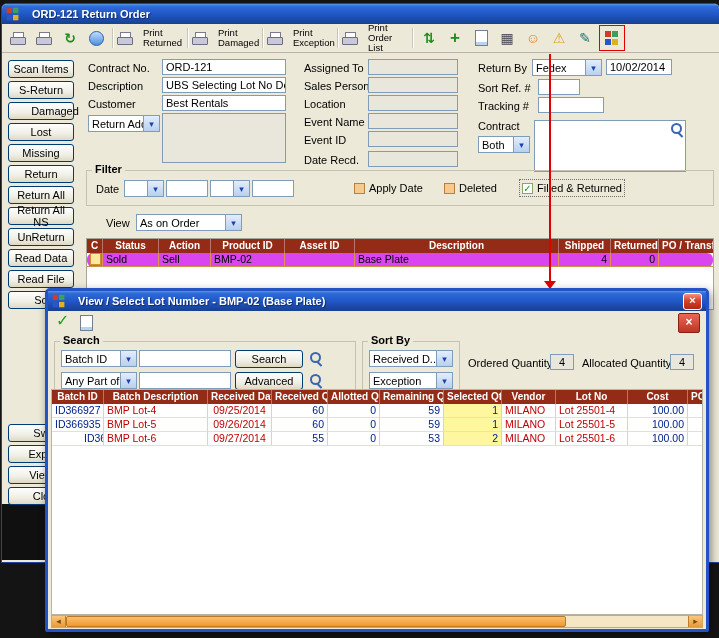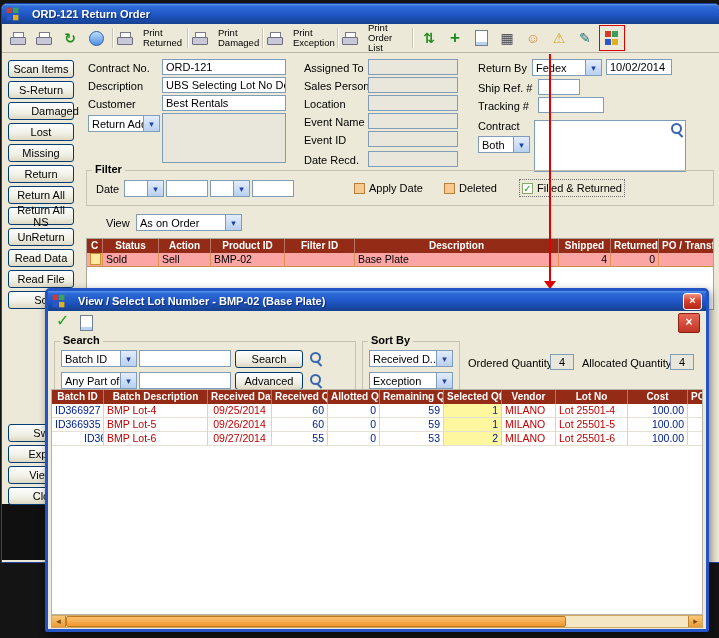--- a/index.html
+++ b/index.html
@@ -66,21 +66,21 @@
   .box{width:11px;height:11px;box-sizing:border-box;display:inline-flex;align-items:center;justify-content:center;}
   .box.amber{background:#F6C98E;border:1px solid #B8803C;}
   .box.checked{background:#fff;border:1px solid #88A868;color:#1E9E1E;font-weight:bold;font-size:10px;line-height:9px;}
   .chk.focus{outline:1px dotted #707070;outline-offset:2px;}
   
   .otr,.ltr{display:flex;}
   .ohead,.lhead{background:#932B16;color:#fff;font-weight:bold;}
   .otc,.ltc{display:inline-block;box-sizing:border-box;height:14px;line-height:13px;font-size:10.5px;
             padding:0 3px;white-space:nowrap;overflow:hidden;flex:0 0 auto;}
   .ohead .otc,.lhead .ltc{font-size:10px;text-align:center;border-right:1px solid rgba(255,255,255,.35);}
-  .orow{background:#fca5a5;}
+  .orow{background:#d946ef;border-radius:6px;}
   .orow .otc{border-right:1px solid #E09050;border-bottom:1px solid #C89048;}
   .lrow{background:#fff;}
   .lrow .ltc{border-right:1px solid #D8D4C8;border-bottom:1px solid #E4E0D4;}
   .c-blue{color:#00218C;} .c-red{color:#C00000;} .sel{background:#FFF6A0;}
   .rowico{display:inline-block;width:9px;height:10px;background:#FFE8A0;border:1px solid #C89030;}
   #order-table{position:absolute;left:84px;top:234px;width:628px;height:72px;background:#fff;
                border:1px solid #A8A49A;box-sizing:border-box;overflow:hidden;}
   #lot-table{position:absolute;left:3px;top:78px;width:652px;height:226px;background:#fff;
              border:1px solid #B8B4A8;box-sizing:border-box;overflow:hidden;}
   
@@ -193,21 +193,21 @@
   <div class="fld gray" style="left:366px;top:127px;width:90px;"></div>
   <span class="lbl" style="left:302px;top:150px;">Date Recd.</span>
   <div class="fld gray" style="left:366px;top:147px;width:90px;"></div>
 
   <span class="lbl" style="left:476px;top:58px;">Return By</span>
   <div class="combo" style="left:530px;top:55px;width:70px;">
     <span class="cval">Fedex</span>
     <span class="carr">▾</span>
   </div>
   <div class="fld" style="left:604px;top:55px;width:66px;">10/02/2014</div>
-  <span class="lbl" style="left:476px;top:78px;">Ship Ref. #</span>
+  <span class="lbl" style="left:476px;top:78px;">Sort Ref. #</span>
   <div class="fld" style="left:536px;top:75px;width:42px;"></div>
   <span class="lbl" style="left:476px;top:96px;">Tracking #</span>
   <div class="fld" style="left:536px;top:93px;width:66px;"></div>
   <span class="lbl" style="left:476px;top:116px;">Contract</span>
   <div class="combo" style="left:476px;top:132px;width:52px;">
     <span class="cval">Both</span>
     <span class="carr">▾</span>
   </div>
   <div class="fld" style="left:532px;top:116px;width:152px;height:52px;">
     <span class="mag" style="position:absolute;right:1px;top:1px;"></span>
@@ -245,21 +245,21 @@
     <span class="cval">As on Order</span>
     <span class="carr">▾</span>
   </div>
 
   <div id="order-table">
       <div class="otr ohead">
         <span class="otc" style="width: 16px;">C</span>
         <span class="otc" style="width: 56px;">Status</span>
         <span class="otc" style="width: 52px;">Action</span>
         <span class="otc" style="width: 74px;">Product ID</span>
-        <span class="otc" style="width: 70px;">Filter ID</span>
+        <span class="otc" style="width: 70px;">Asset ID</span>
         <span class="otc" style="width: 204px;">Description</span>
         <span class="otc" style="width: 52px;">Shipped</span>
         <span class="otc" style="width: 48px;">Returned</span>
         <span class="otc" style="width: 56px;">PO / Transf</span>
       </div>
       <div class="otr orow">
         <span class="otc" style="width: 16px;"><span class="rowico"></span></span>
         <span class="otc" style="width: 56px;">Sold</span>
         <span class="otc" style="width: 52px;">Sell</span>
         <span class="otc" style="width: 74px;">BMP-02</span>

